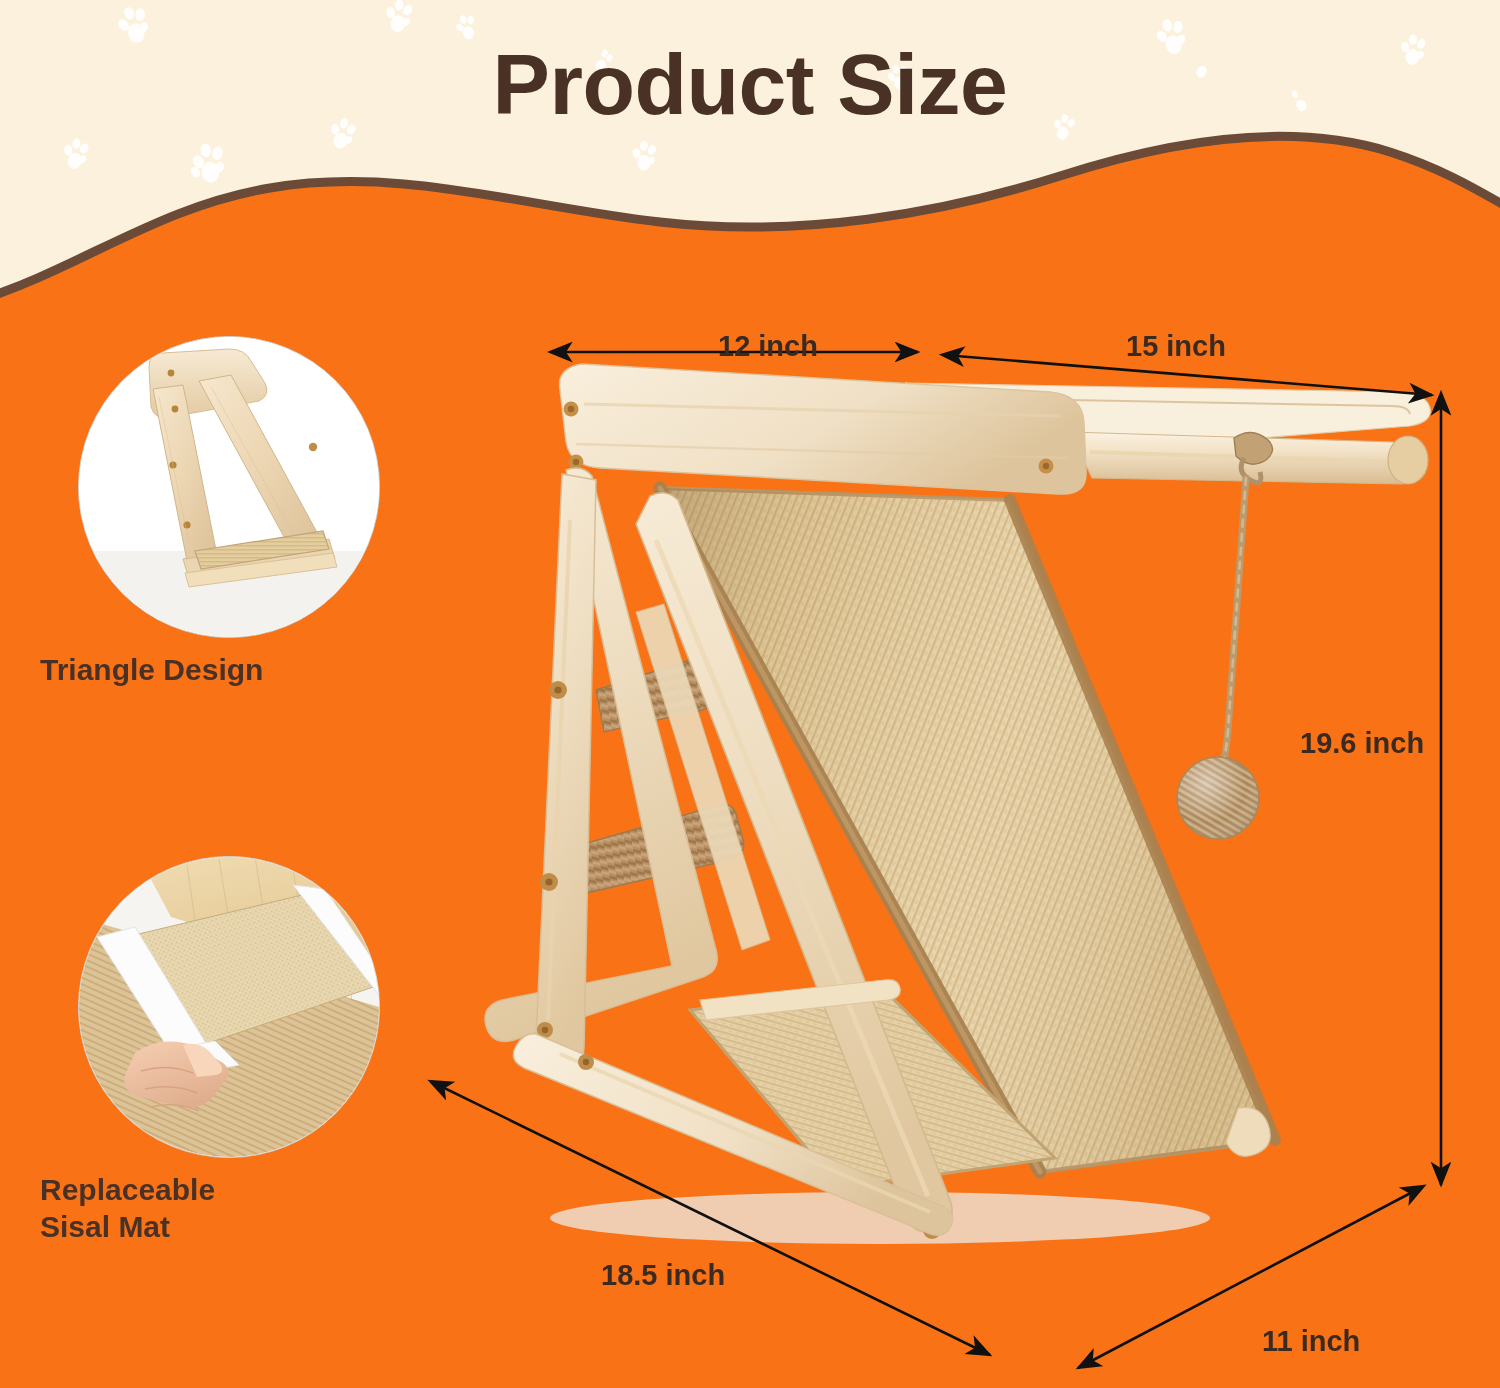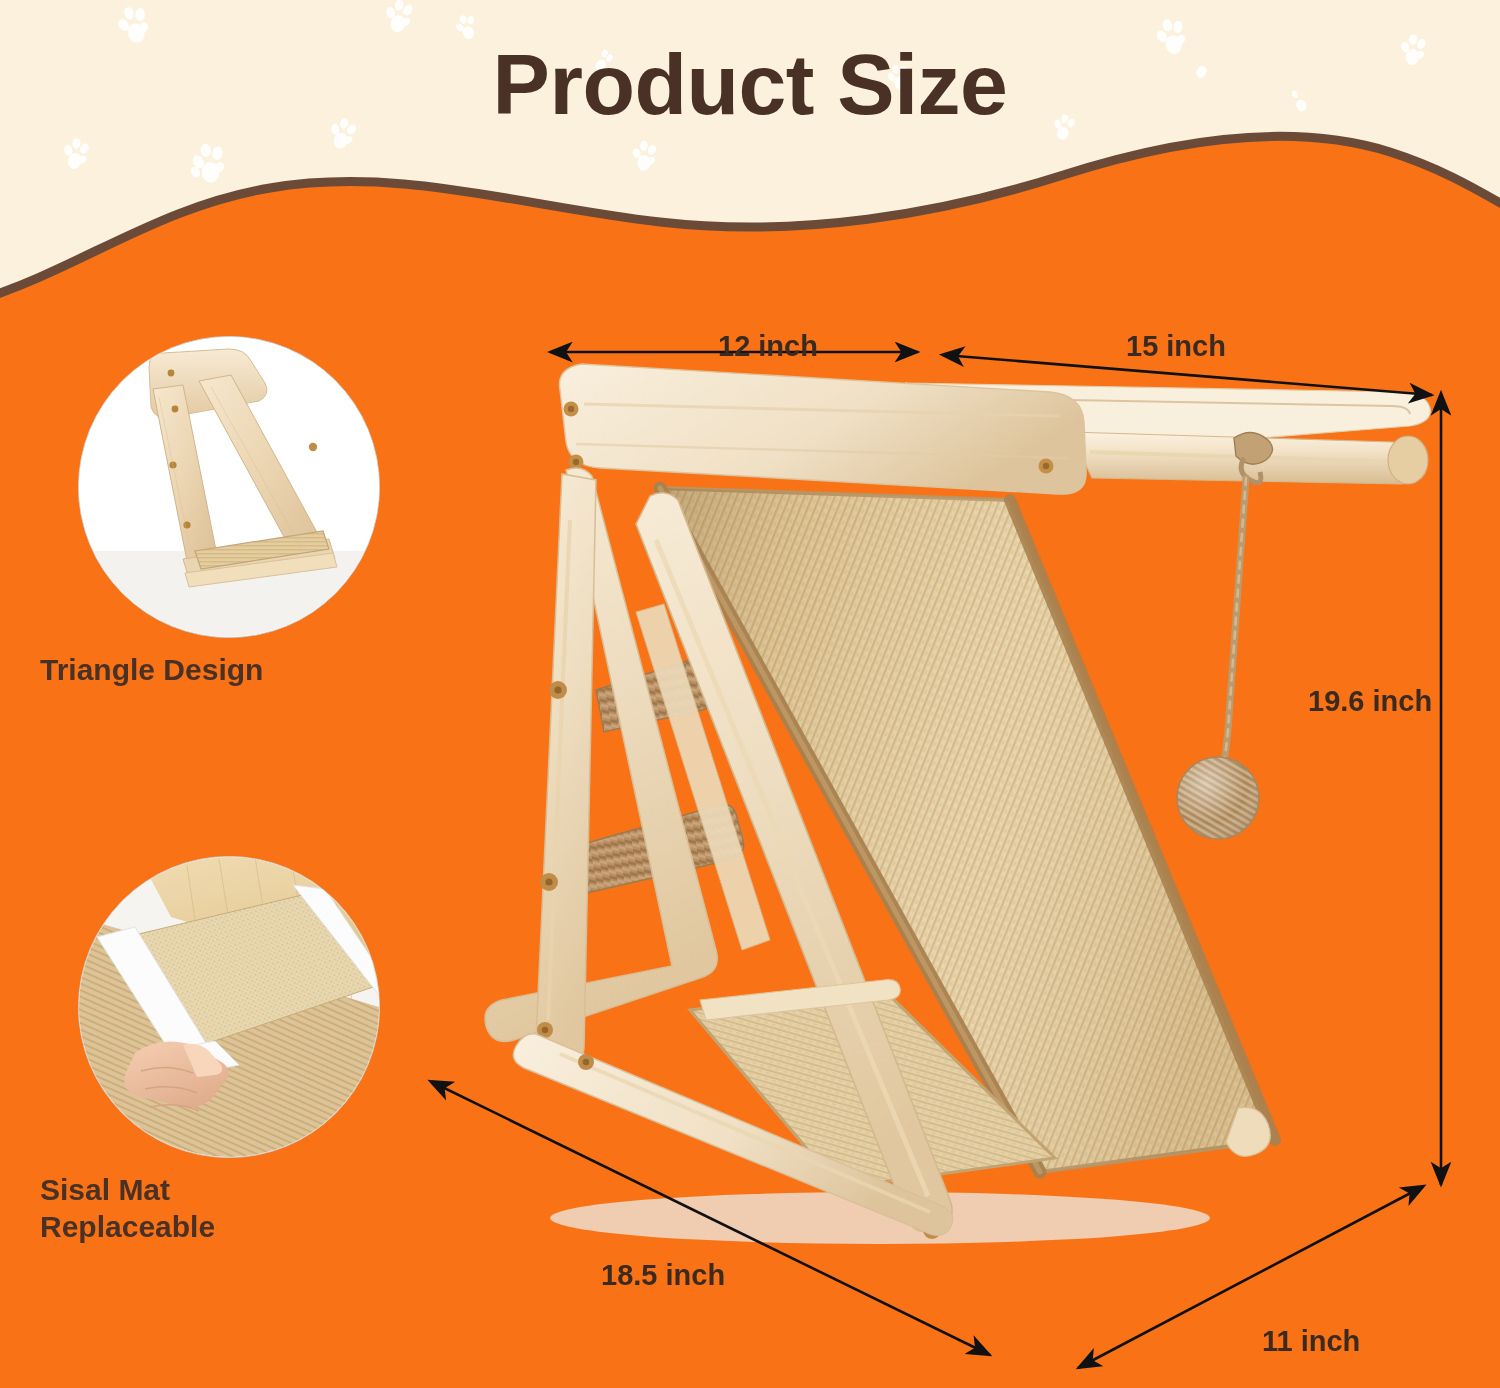--- a/index.html
+++ b/index.html
@@ -302,22 +302,22 @@
           <path d="M56,196 q24,-18 58,-8 l30,18 q10,8 2,18 l-12,16 q-10,12 -28,10
                    l-46,-10 q-18,-6 -14,-22 Z" fill="url(#skin)"></path>
           <path d="M62,214 q26,-8 52,2" fill="none" stroke="#d7a385" stroke-width="1.6"></path>
           <path d="M66,232 q28,-6 52,4" fill="none" stroke="#d7a385" stroke-width="1.6"></path>
           <path d="M72,250 q26,-6 48,4" fill="none" stroke="#d7a385" stroke-width="1.6"></path>
           <path d="M104,188 q14,-4 26,6 l12,14 q4,8 -6,10 l-18,2 Z" fill="#f8d6bb"></path>
         </g>
       </svg>
     </div>
     <div class="inset-caption" style="left:-38px; top:316px; width:376px;">
+      <div>Replaceable</div>
       <div>Sisal Mat</div>
-      <div>Replaceable</div>
     </div>
   </div>
 
   <svg class="photo-svg" width="1500" height="1388" viewBox="0 0 1500 1388" style="pointer-events:none;">
     <defs>
       <linearGradient id="pw1" x1="0" y1="0" x2="0.2" y2="1">
         <stop offset="0%" stop-color="#f7ebd6"></stop>
         <stop offset="45%" stop-color="#eeddc0"></stop>
         <stop offset="100%" stop-color="#e0c79f"></stop>
       </linearGradient>
@@ -481,19 +481,19 @@
       <line x1="1441" y1="395" x2="1441" y2="1185" marker-start="url(#arrS)" marker-end="url(#arr)"></line>
       <line x1="432" y1="1082" x2="990" y2="1355" marker-start="url(#arrS)" marker-end="url(#arr)"></line>
       <line x1="1422" y1="1187" x2="1078" y2="1368" marker-start="url(#arrS)" marker-end="url(#arr)"></line>
     </g>
   </svg>
 
   <div class="dim-label" style="left:718px; top:319px;margin-top:11px;">12 inch</div>
 
   <div class="dim-label" style="left:1126px; top:330px;">15 inch</div>
 
-  <div class="dim-label" style="left:1300px; top:685px;margin-left:8px;">19.6 inch</div>
+  <div class="dim-label" style="left:1300px; top:727px;">19.6 inch</div>
 
   <div class="dim-label" style="left:589px; top:1259px;margin-left:12px;">18.5 inch</div>
 
   <div class="dim-label" style="left:1262px; top:1325px;">11 inch</div>
 
 </div>
 
 </body></html>

